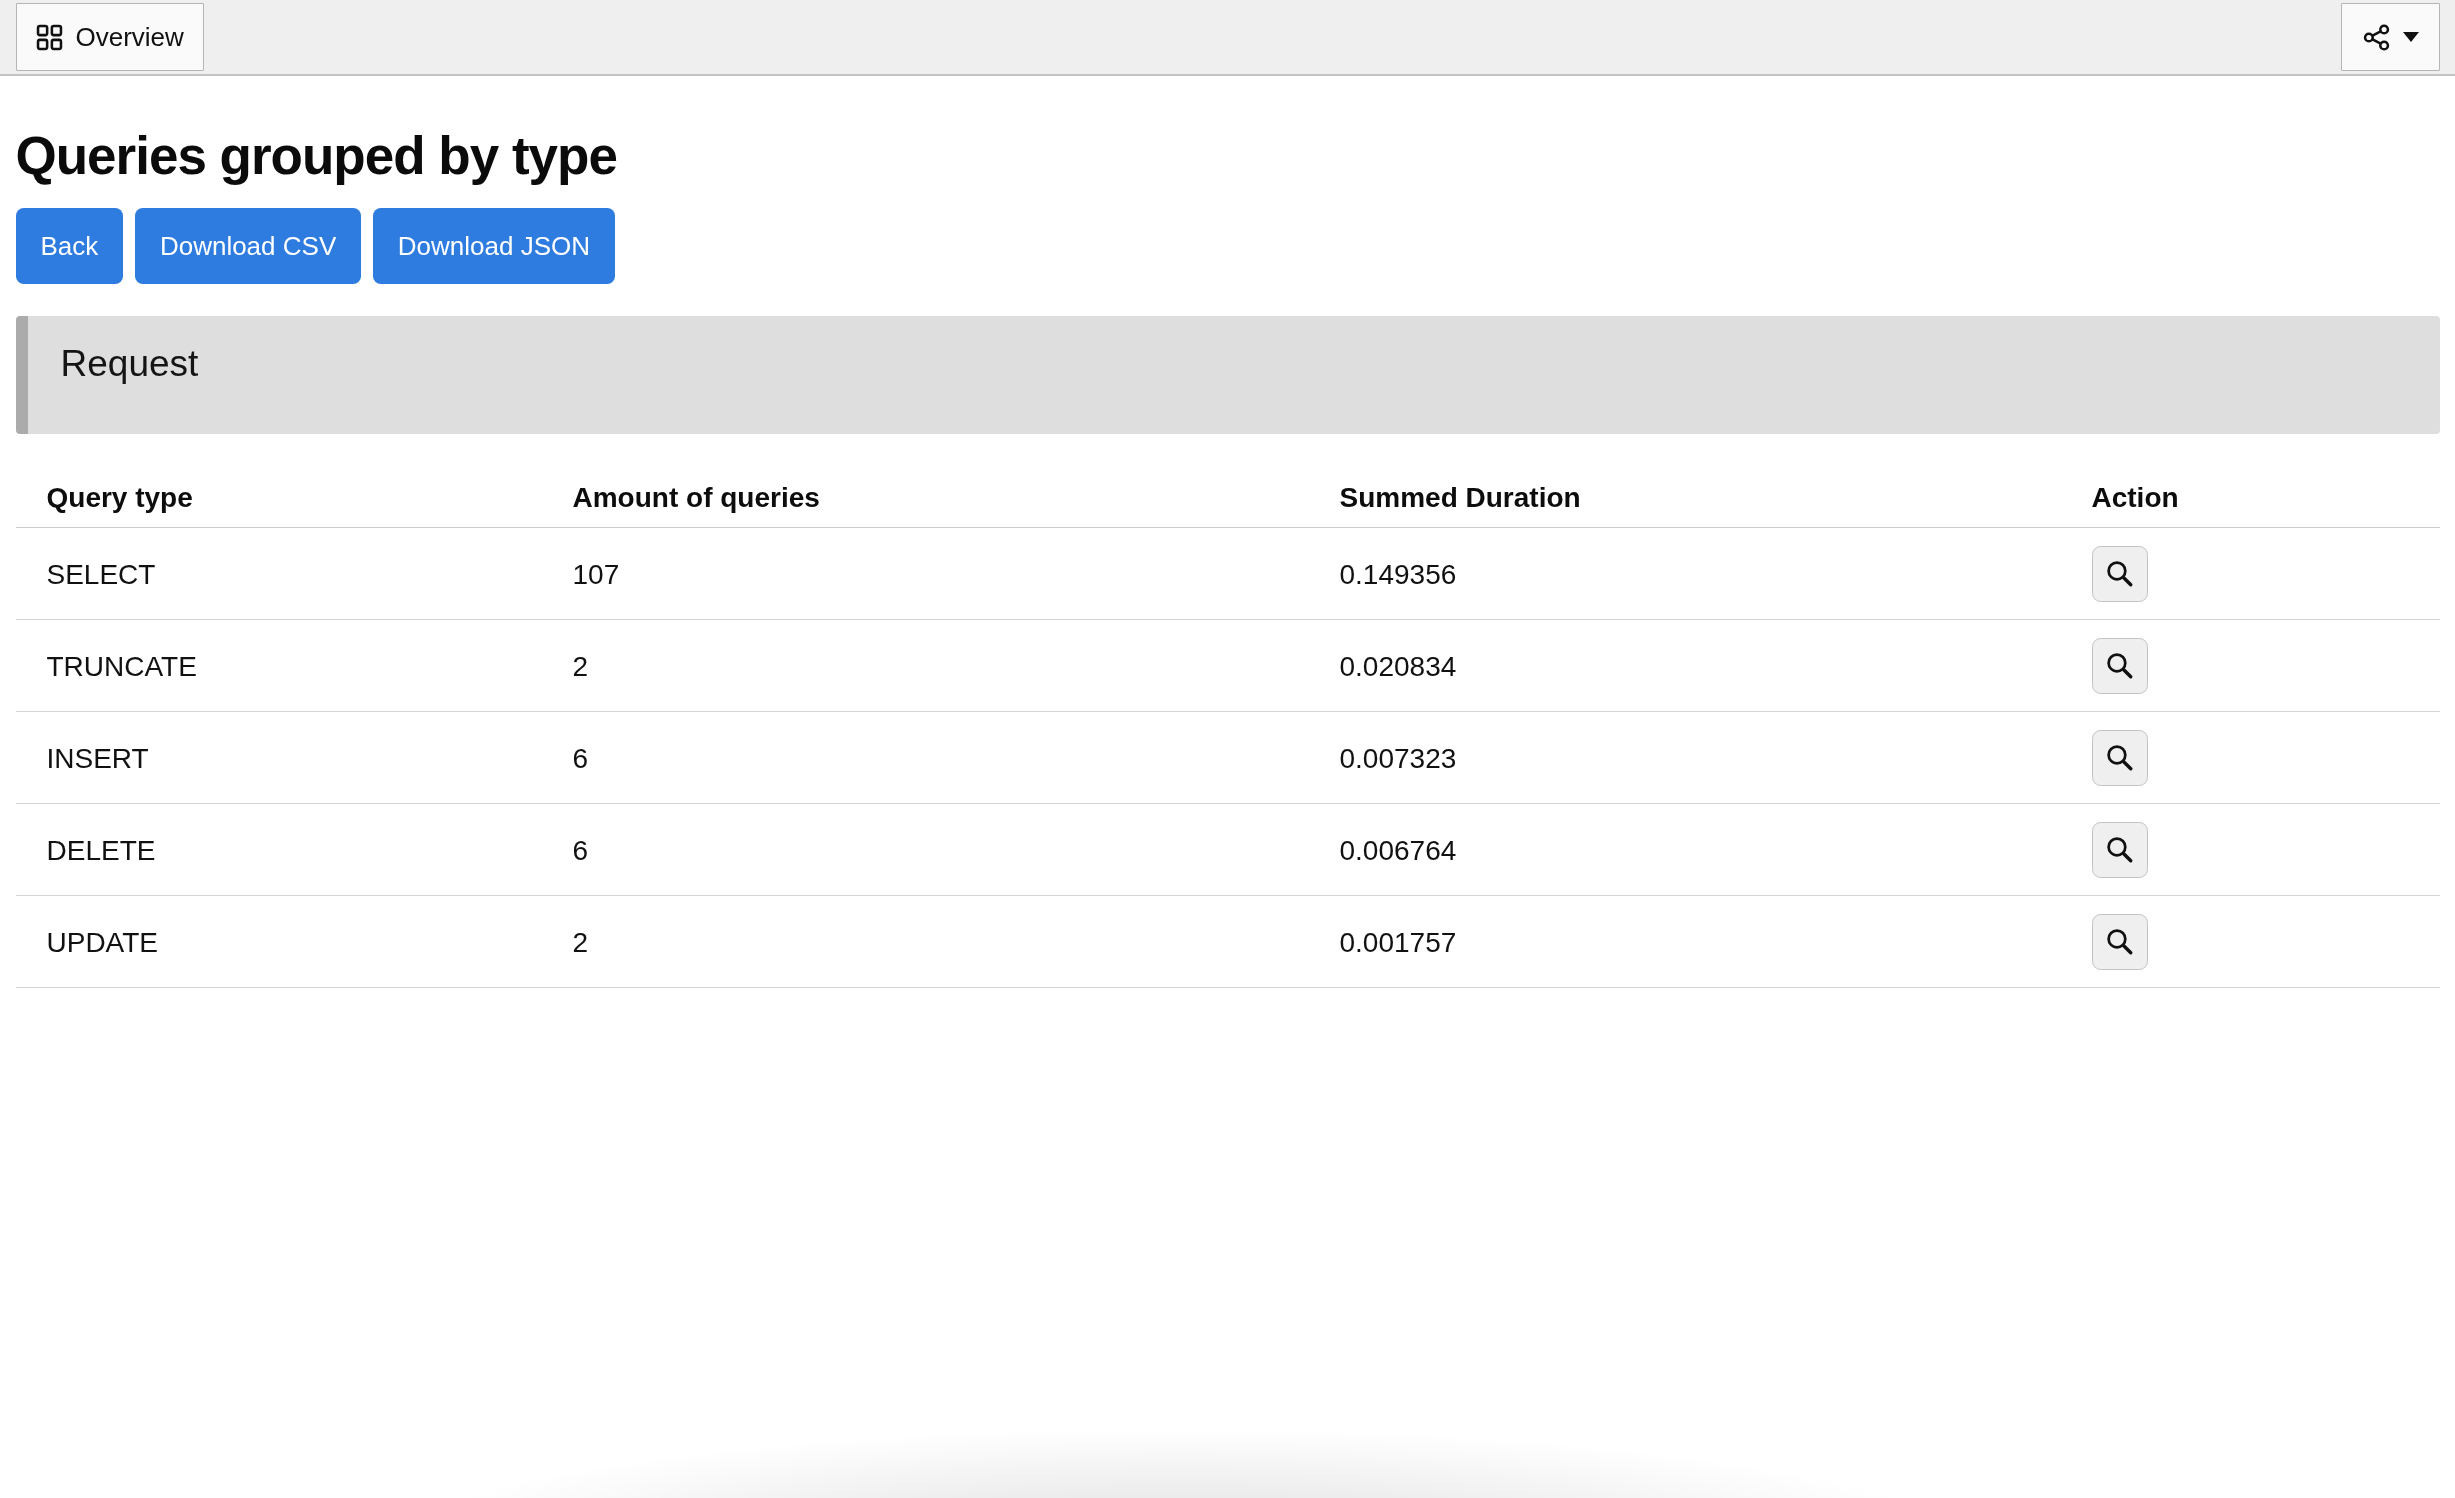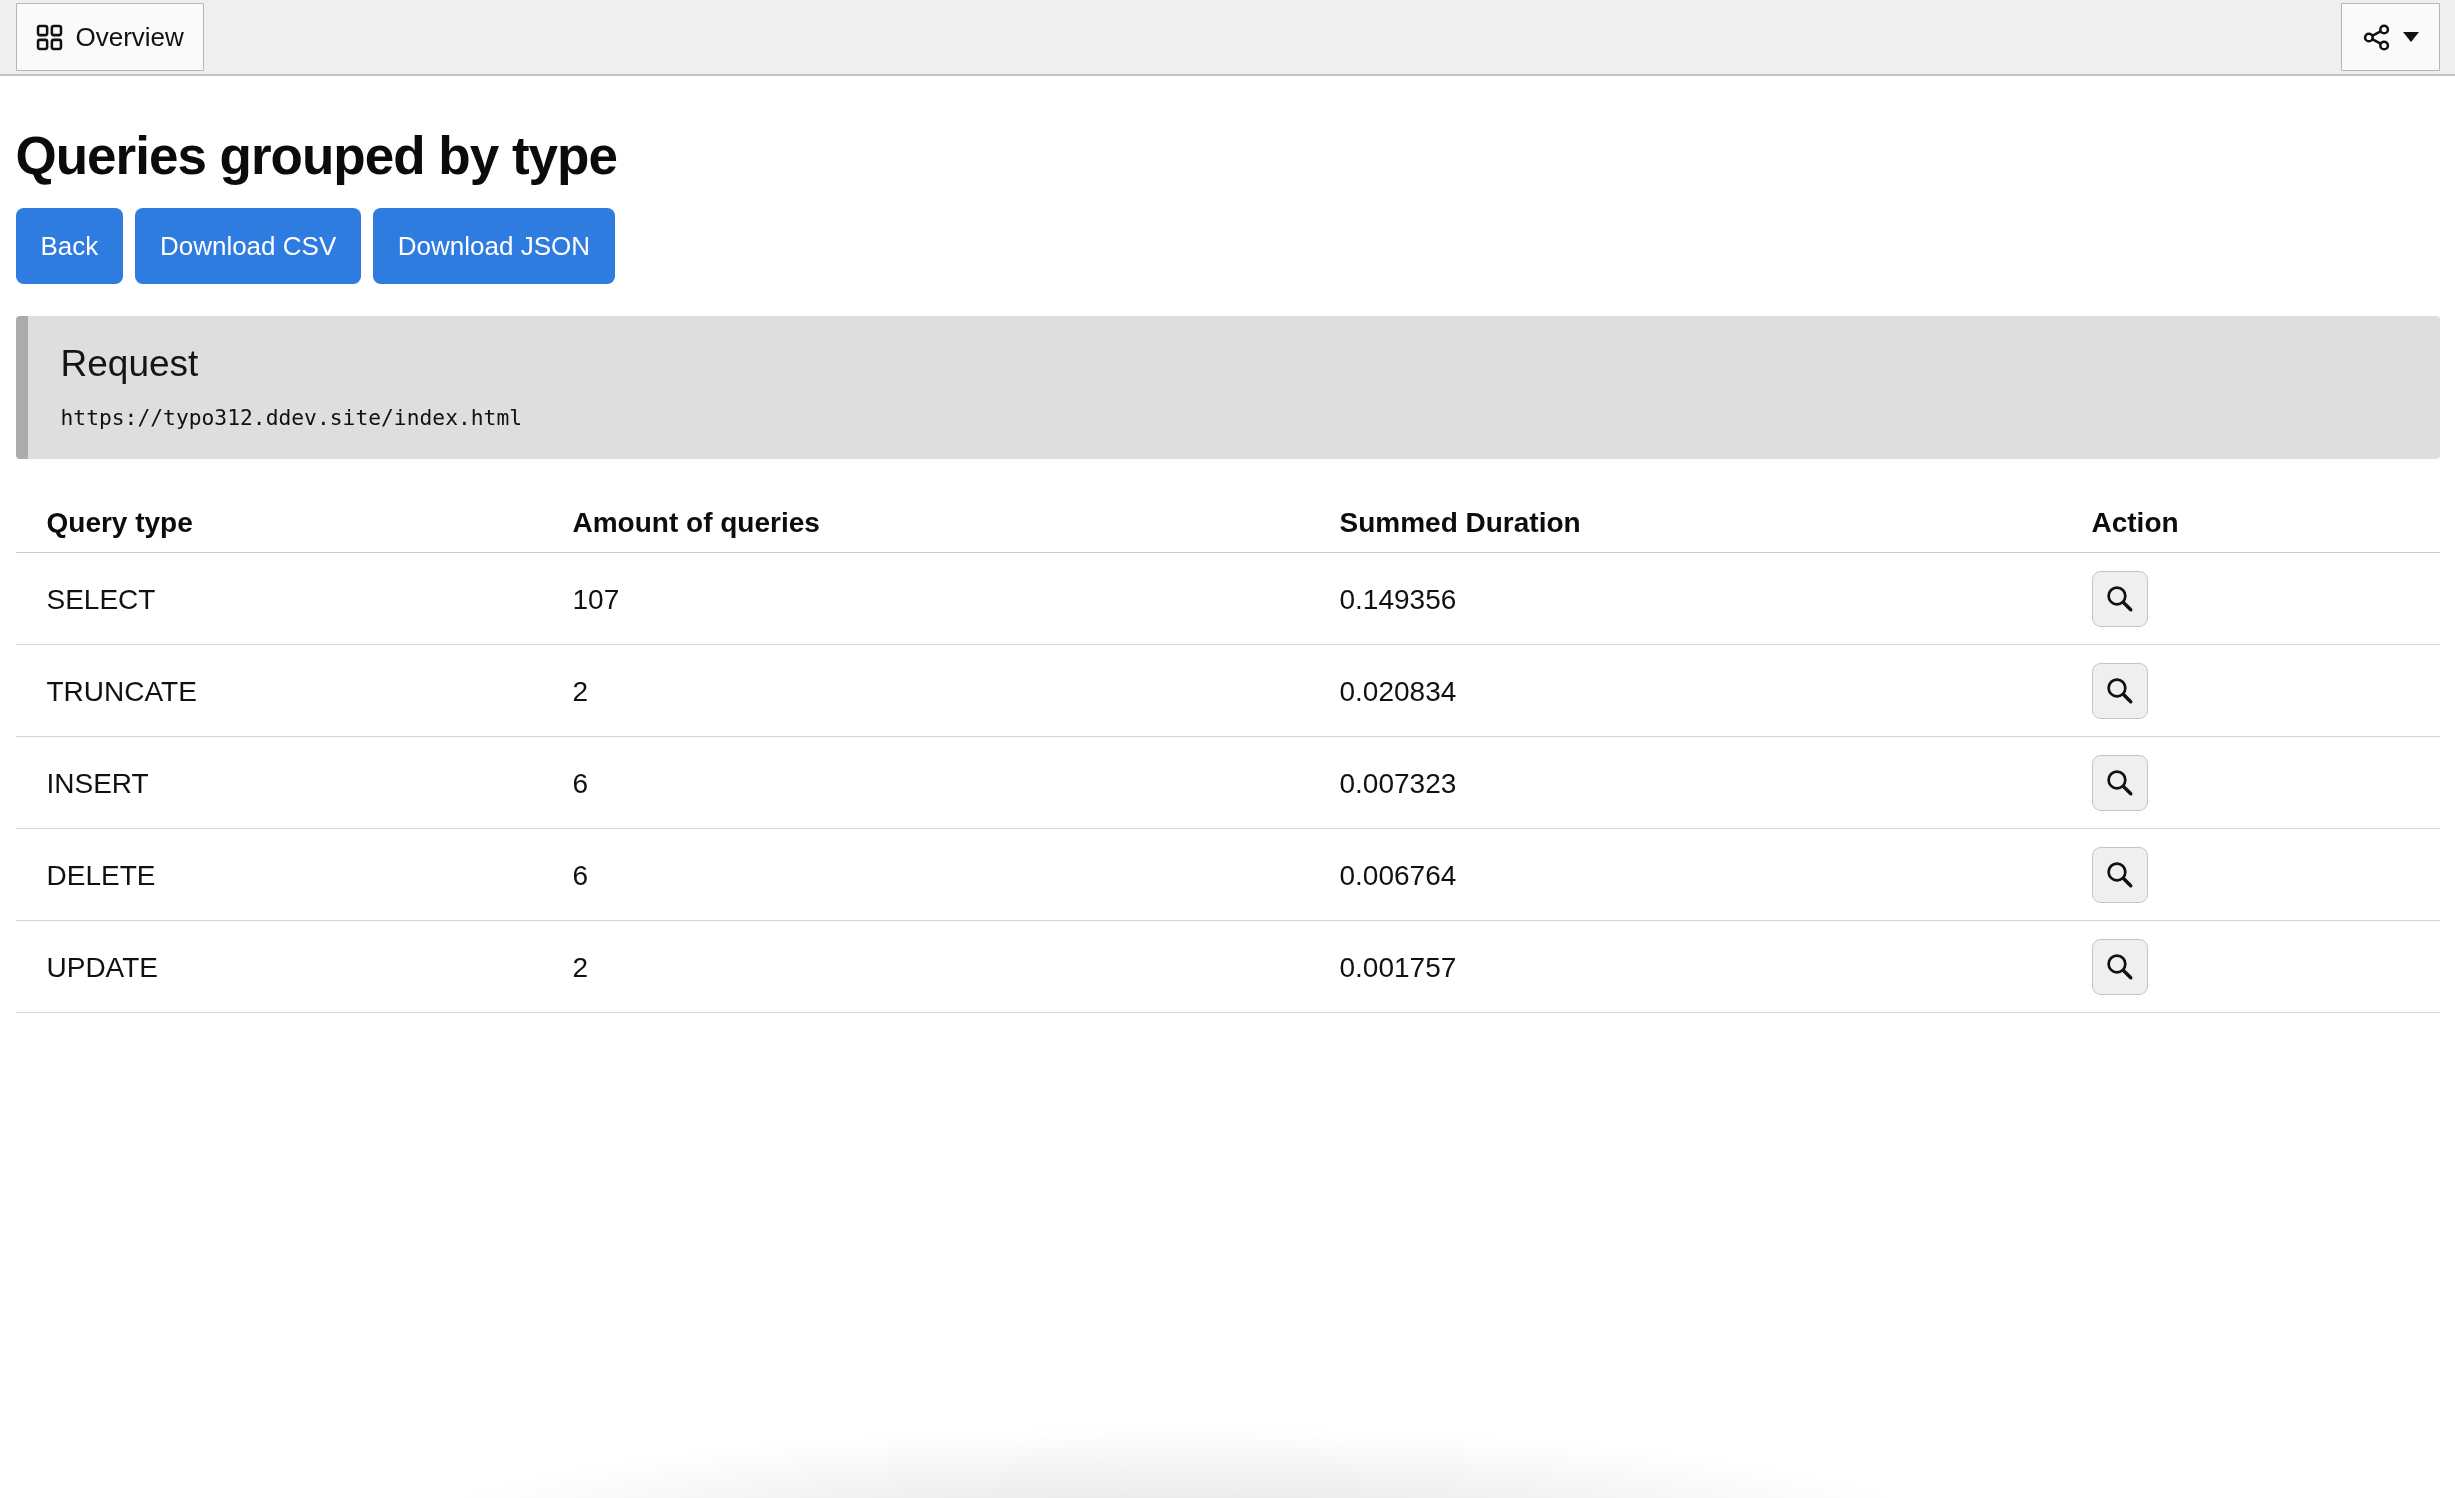--- a/index.html
+++ b/index.html
@@ -175,21 +175,20 @@
     <h1 class="page-title">Queries grouped by type</h1>
 
     <div class="actions">
       <button class="btn-primary">Back</button>
       <button class="btn-primary">Download CSV</button>
       <button class="btn-primary">Download JSON</button>
     </div>
 
     <section class="request">
       <h2>Request</h2>
-      <div class="url">https://typo312.ddev.site/index.html</div>
     </section>
 
     <table class="queries">
       <colgroup>
         <col style="width:526px">
         <col style="width:767px">
         <col style="width:752px">
         <col style="width:379px">
       </colgroup>
       <thead>

